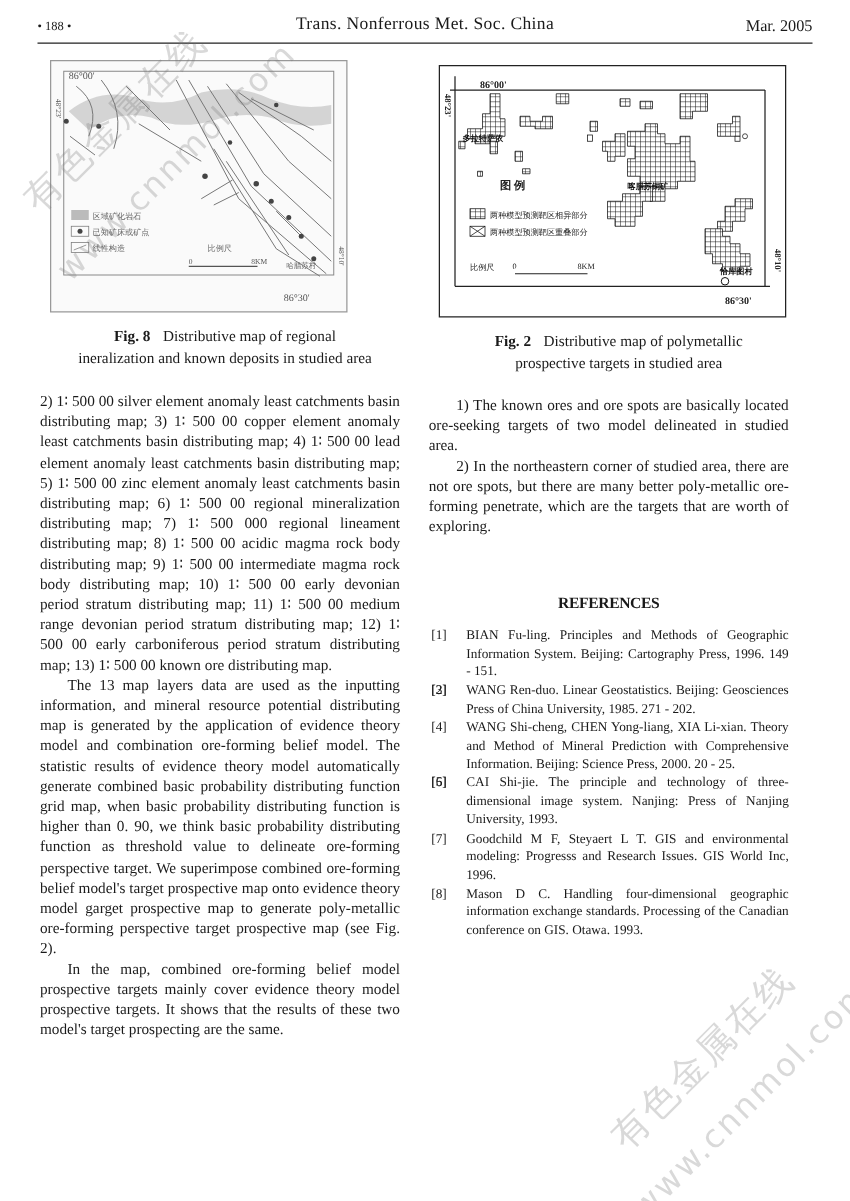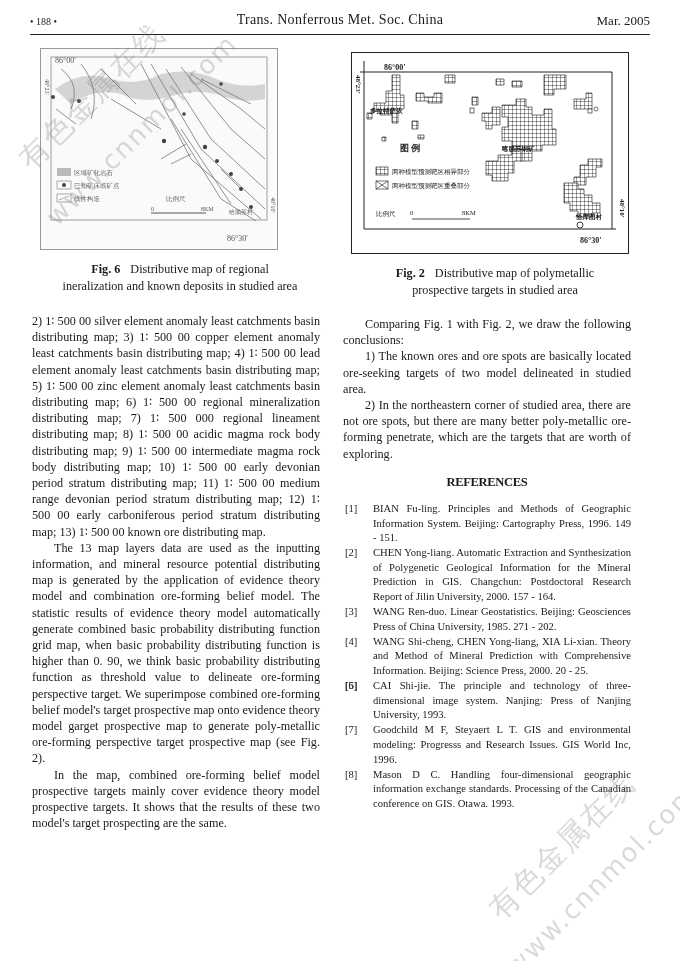--- a/index.html
+++ b/index.html
@@ -100,21 +100,21 @@
     </g>
     <text x="125" y="152" font-size="6.5" fill="#666">比例尺</text>
     <line x1="110" y1="164" x2="165" y2="164" stroke="#555" stroke-width="1"></line>
     <text x="110" y="162" font-size="6" fill="#555">0</text>
     <text x="160" y="162" font-size="6" fill="#555">8KM</text>
     <text x="188" y="165" font-size="6" fill="#666">哈腊苏村</text>
   </svg>
 </div>
 
 <div class="caption cap1">
-  <div><b>Fig. 6</b><span>Distributive map of regional</span></div>
+  <div><b>Fig. 8</b><span>Distributive map of regional</span></div>
   <div>ineralization and known deposits in studied area</div>
 </div>
 
 <div class="fig fig2">
   <svg width="276" height="200" viewBox="0 0 276 200">
     <defs>
       <pattern id="grid" width="4" height="4" patternUnits="userSpaceOnUse">
         <rect width="4" height="4" fill="#fff"></rect>
         <path d="M4 0 L0 0 0 4" fill="none" stroke="#111" stroke-width="0.8"></path>
       </pattern>
@@ -174,30 +174,29 @@
   <div>prospective targets in studied area</div>
 </div>
 
 <div class="col left">
   <p>2) 1∶ 500 00 silver element anomaly least catchments basin distributing map; 3) 1∶ 500 00 copper element anomaly least catchments basin distributing map; 4) 1∶ 500 00 lead element anomaly least catchments basin distributing map; 5) 1∶ 500 00 zinc element anomaly least catchments basin distributing map; 6) 1∶ 500 00 regional mineralization distributing map; 7) 1∶ 500 000 regional lineament distributing map; 8) 1∶ 500 00 acidic magma rock body distributing map; 9) 1∶ 500 00 intermediate magma rock body distributing map; 10) 1∶ 500 00 early devonian period stratum distributing map; 11) 1∶ 500 00 medium range devonian period stratum distributing map; 12) 1∶ 500 00 early carboniferous period stratum distributing map; 13) 1∶ 500 00 known ore distributing map.</p>
   <p class="indent">The 13 map layers data are used as the inputting information, and mineral resource potential distributing map is generated by the application of evidence theory model and combination ore-forming belief model. The statistic results of evidence theory model automatically generate combined basic probability distributing function grid map, when basic probability distributing function is higher than 0. 90, we think basic probability distributing function as threshold value to delineate ore-forming perspective target. We superimpose combined ore-forming belief model's target prospective map onto evidence theory model garget prospective map to generate poly-metallic ore-forming perspective target prospective map (see Fig. 2).</p>
   <p class="indent">In the map, combined ore-forming belief model prospective targets mainly cover evidence theory model prospective targets. It shows that the results of these two model's target prospecting are the same.</p>
 </div>
 
 <div class="col right1">
-  <p class="indent">Comparing Fig. 1 with Fig. 2, we draw the following conclusions:</p>
   <p class="indent">1) The known ores and ore spots are basically located ore-seeking targets of two model delineated in studied area.</p>
   <p class="indent">2) In the northeastern corner of studied area, there are not ore spots, but there are many better poly-metallic ore-forming penetrate, which are the targets that are worth of exploring.</p>
 </div>
 
 <div class="refs-title">REFERENCES</div>
 
 <div class="refs">
   <div class="ref"><span class="num">[1]</span><span>BIAN Fu-ling. Principles and Methods of Geographic Information System. Beijing: Cartography Press, 1996. 149 - 151.</span></div>
-  <div class="ref"><span class="num">[2]</span><span>CHEN Yong-liang. Automatic Extraction and Synthesization of Polygenetic Geological Information for the Mineral Prediction in GIS. Changchun: Postdoctoral Research Report of Jilin University, 2000. 157 - 164.</span></div>
+  <div class="ref"><span class="num">[2]</span></div>
   <div class="ref"><span class="num">[3]</span><span>WANG Ren-duo. Linear Geostatistics. Beijing: Geosciences Press of China University, 1985. 271 - 202.</span></div>
   <div class="ref"><span class="num">[4]</span><span>WANG Shi-cheng, CHEN Yong-liang, XIA Li-xian. Theory and Method of Mineral Prediction with Comprehensive Information. Beijing: Science Press, 2000. 20 - 25.</span></div>
   <div class="ref"><span class="num">[5]</span></div>
   <div class="ref"><span class="num">[6]</span><span>CAI Shi-jie. The principle and technology of three-dimensional image system. Nanjing: Press of Nanjing University, 1993.</span></div>
   <div class="ref"><span class="num">[7]</span><span>Goodchild M F, Steyaert L T. GIS and environmental modeling: Progresss and Research Issues. GIS World Inc, 1996.</span></div>
   <div class="ref"><span class="num">[8]</span><span>Mason D C. Handling four-dimensional geographic information exchange standards. Processing of the Canadian conference on GIS. Otawa. 1993.</span></div>
 </div>
 
 <div class="wm" style="left:10px; top:150px;">有色金属在线</div>
 <div class="wm" style="left:40px; top:210px; font-size:26px;">www.cnnmol.com</div>

